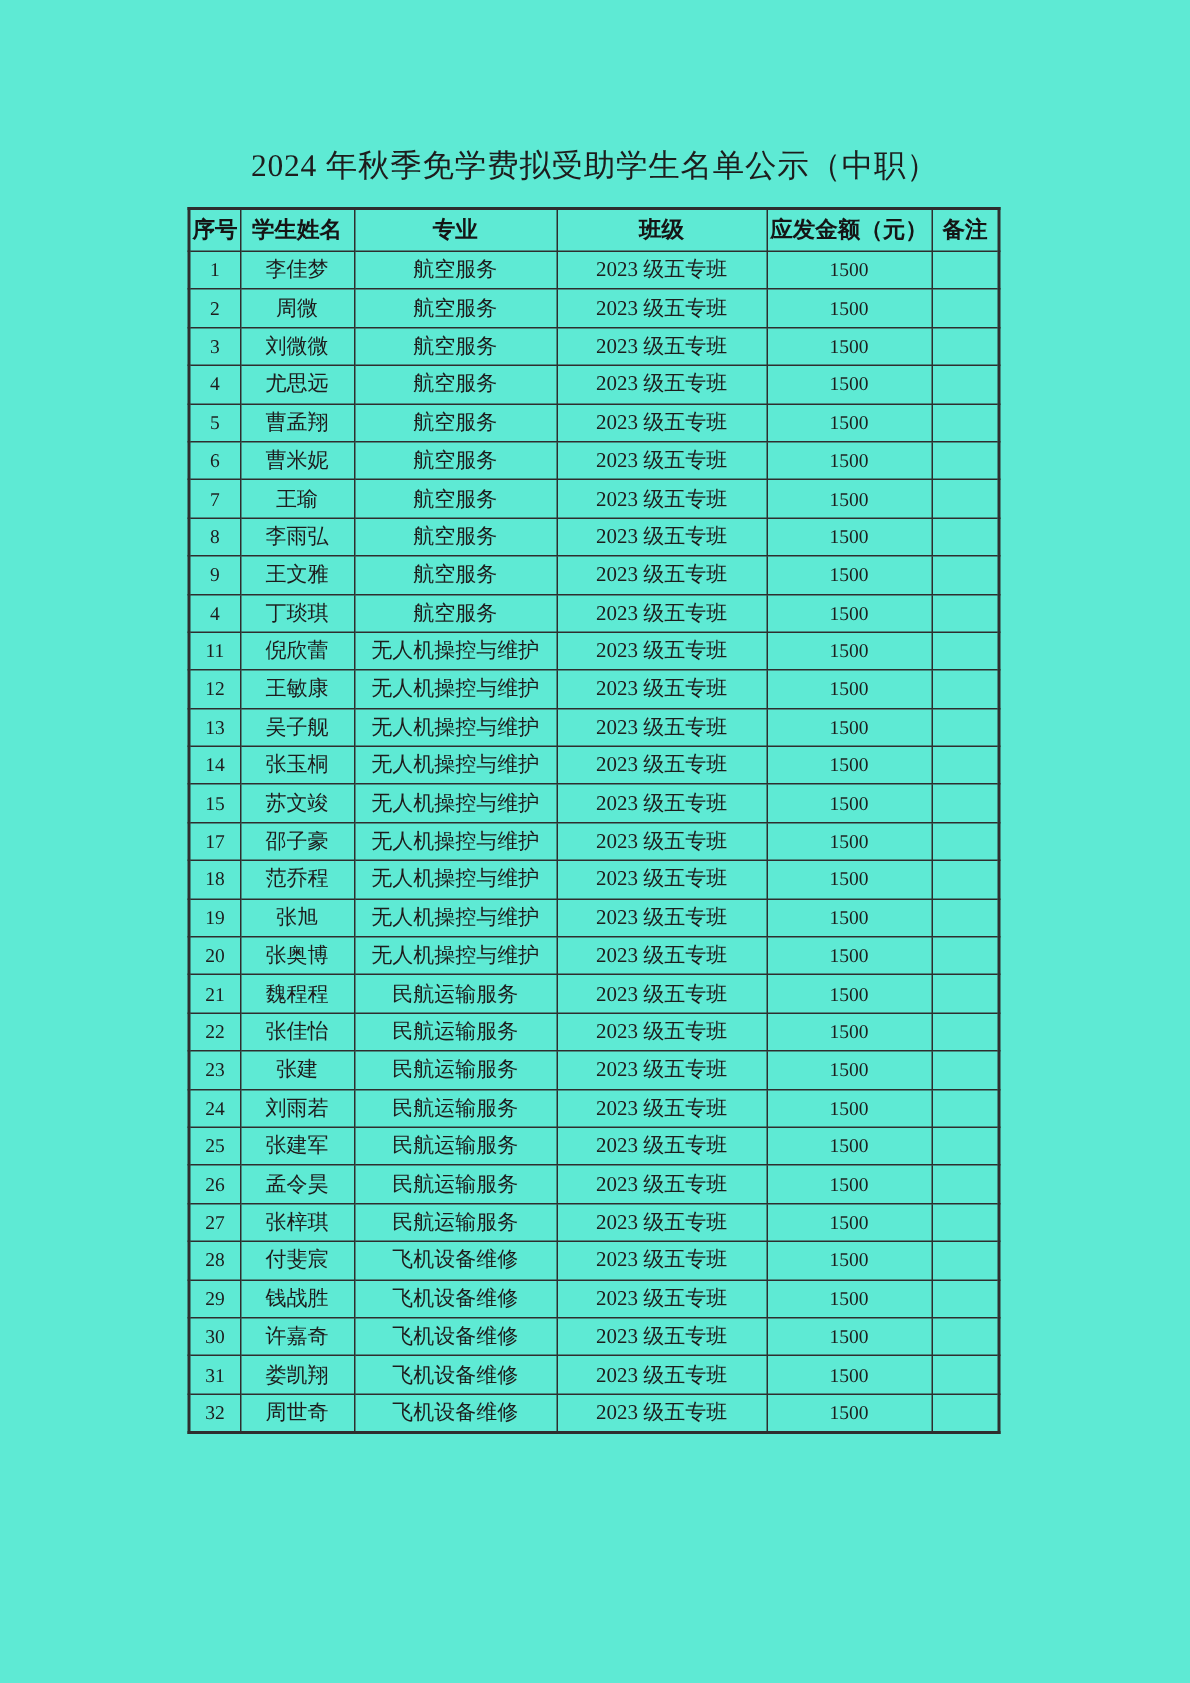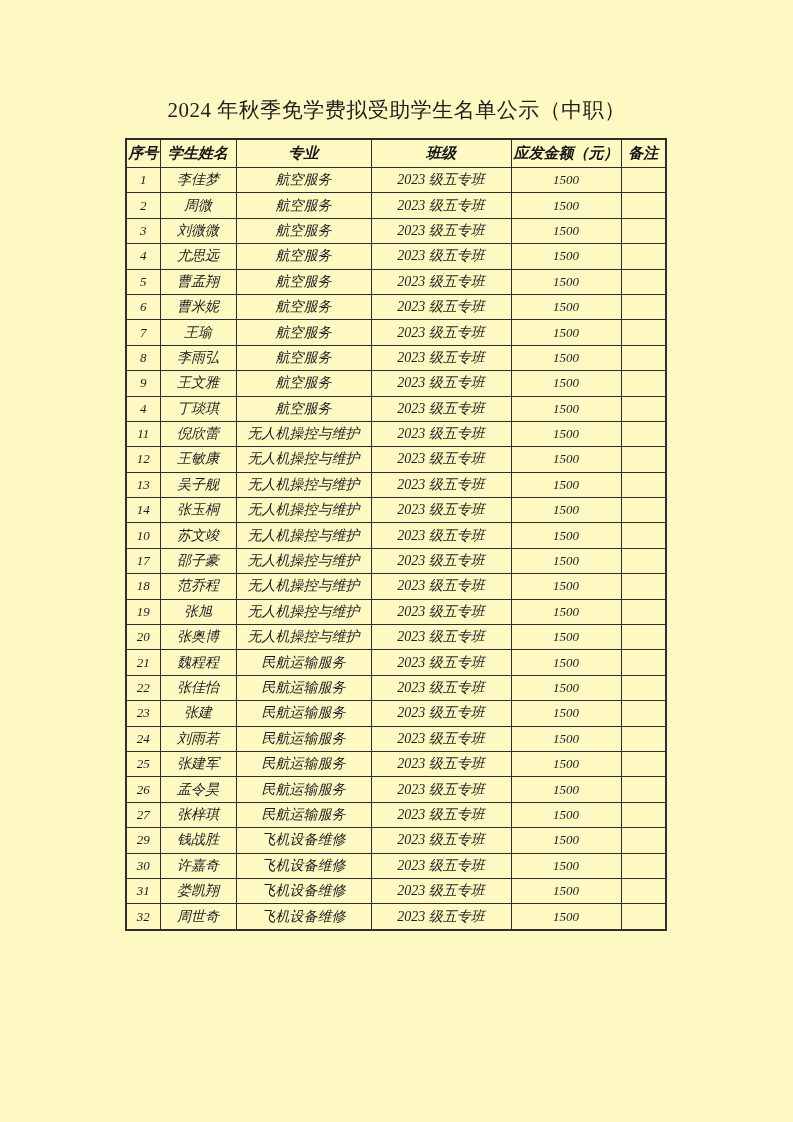--- a/index.html
+++ b/index.html
@@ -6,21 +6,21 @@
   body {
     width: 793px;
     height: 1122px;
     background: #ffffff;
     font-family: "Liberation Serif", "DejaVu Serif", serif;
   }
   .page {
     position: relative;
     width: 793px;
     height: 1122px;
-    background: #fef9c3;
+    background: #5eead4;
     overflow: hidden;
     color: #1d1d1d;
   }
   .doc-title {
     position: absolute;
     top: 96px;
     left: 0;
     width: 100%;
     text-align: center;
     font-size: 21px;
@@ -30,21 +30,20 @@
     font-family: "Liberation Serif", "DejaVu Serif", serif;
   }
   table.doc-table {
     position: absolute;
     top: 138px;
     left: 125px;
     width: 540px;
     border-collapse: collapse;
     table-layout: fixed;
     border: 2px solid #2e2e2e;
-    font-style: italic;
   }
   .doc-table th, .doc-table td {
     border: 1px solid #2e2e2e;
     text-align: center;
     vertical-align: middle;
     padding: 0;
     overflow: hidden;
     white-space: nowrap;
   }
   .doc-table th {
@@ -194,21 +193,21 @@
         </tr>
         <tr>
           <td class="num-cell">14</td>
           <td>张玉桐</td>
           <td>无人机操控与维护</td>
           <td>2023 级五专班</td>
           <td class="num-cell">1500</td>
           <td></td>
         </tr>
         <tr>
-          <td class="num-cell">10</td>
+          <td class="num-cell">15</td>
           <td>苏文竣</td>
           <td>无人机操控与维护</td>
           <td>2023 级五专班</td>
           <td class="num-cell">1500</td>
           <td></td>
         </tr>
         <tr>
           <td class="num-cell">17</td>
           <td>邵子豪</td>
           <td>无人机操控与维护</td>
@@ -285,20 +284,28 @@
           <td>孟令昊</td>
           <td>民航运输服务</td>
           <td>2023 级五专班</td>
           <td class="num-cell">1500</td>
           <td></td>
         </tr>
         <tr>
           <td class="num-cell">27</td>
           <td>张梓琪</td>
           <td>民航运输服务</td>
+          <td>2023 级五专班</td>
+          <td class="num-cell">1500</td>
+          <td></td>
+        </tr>
+        <tr>
+          <td class="num-cell">28</td>
+          <td>付斐宸</td>
+          <td>飞机设备维修</td>
           <td>2023 级五专班</td>
           <td class="num-cell">1500</td>
           <td></td>
         </tr>
         <tr>
           <td class="num-cell">29</td>
           <td>钱战胜</td>
           <td>飞机设备维修</td>
           <td>2023 级五专班</td>
           <td class="num-cell">1500</td>

